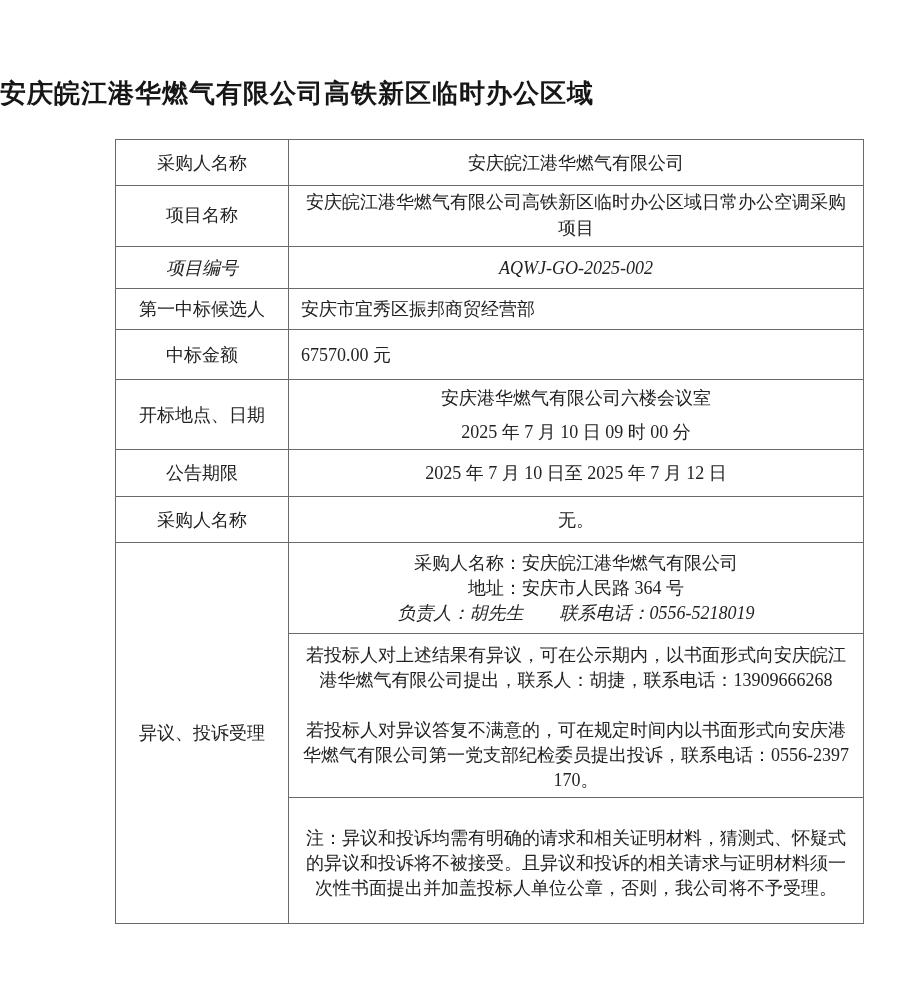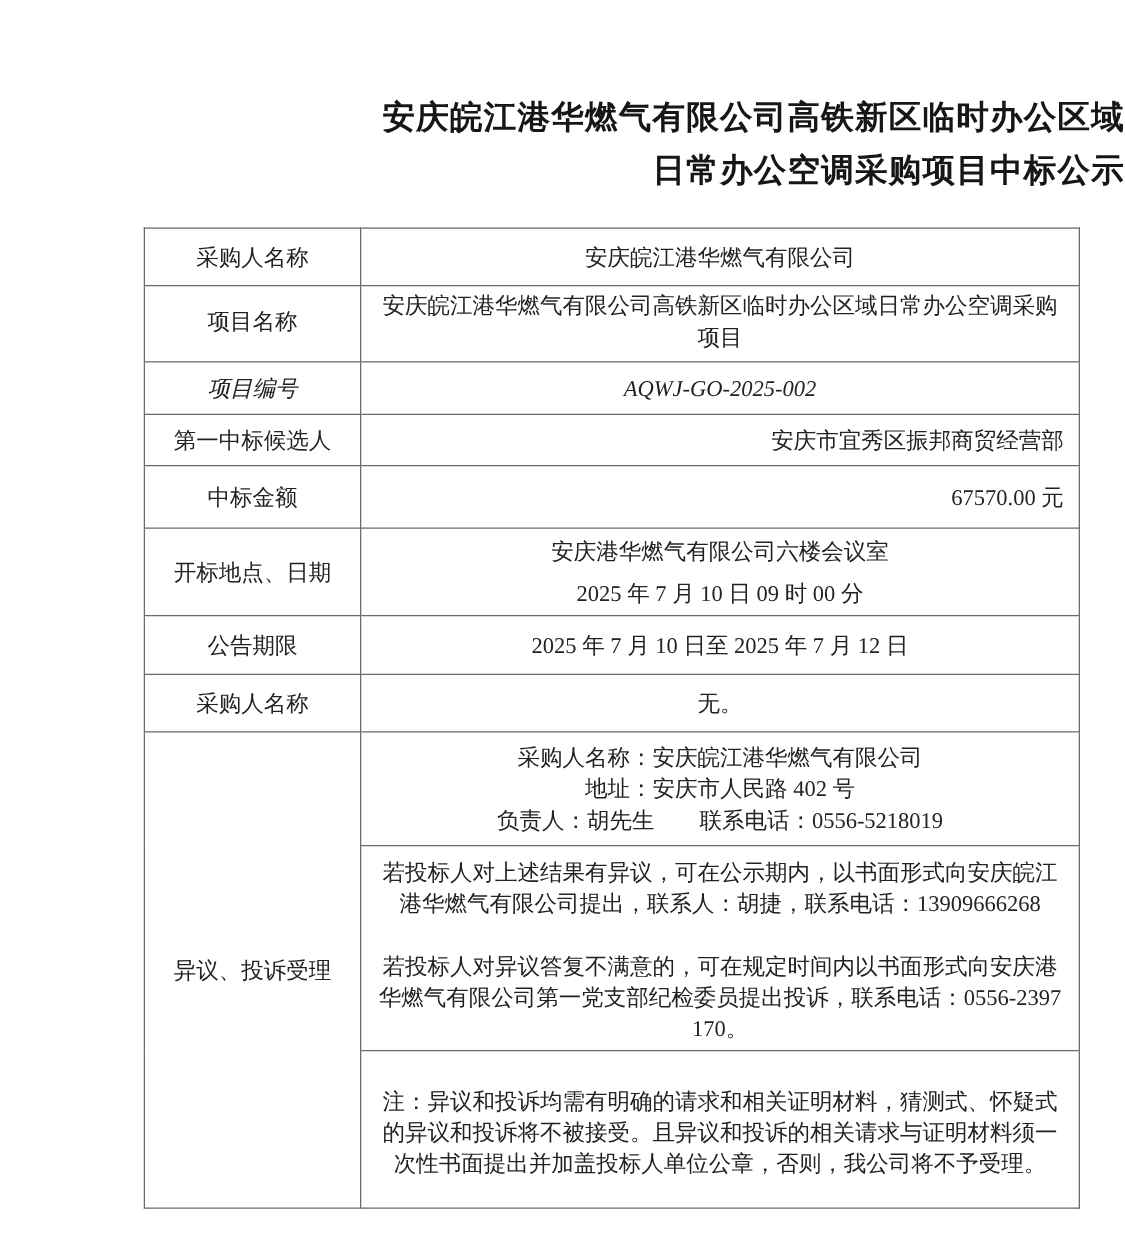--- a/index.html
+++ b/index.html
@@ -15,21 +15,21 @@
     overflow: hidden;
   }
   .page {
     width: 900px;
     height: 995px;
     background: #ffffff;
   }
   .title {
     margin: 0;
     padding-top: 72px;
-    text-align: right;
+    text-align: left;
     font-size: 26px;
     font-weight: bold;
     line-height: 43px;
     color: #161616;
     letter-spacing: 1px;
   }
   .title .title-line {
     display: block;
   }
   table.info-table {
@@ -51,21 +51,21 @@
     width: 160px;
     text-align: center;
     padding: 4px 6px;
   }
   td.value-cell {
     width: 550px;
     text-align: center;
     padding: 4px 12px;
   }
   td.value-center {
-    text-align: right;
+    text-align: left;
   }
   td.top-align {
     vertical-align: top;
     padding-top: 9px;
   }
   .cell-line {
     line-height: 26px;
   }
   .cell-line + .cell-line {
     margin-top: 8px;
@@ -90,21 +90,20 @@
   tr.r9b { height: 145px; }
   tr.r9c { height: 126px; }
 </style>
 </head>
 <body>
 
 <div class="page">
 
   <h1 class="title">
     <span class="title-line">安庆皖江港华燃气有限公司高铁新区临时办公区域</span>
-    <span class="title-line">日常办公空调采购项目中标公示</span>
   </h1>
 
   <table class="info-table">
     <tbody>
       <tr class="r1">
         <td class="label-cell">采购人名称</td>
         <td class="value-cell">安庆皖江港华燃气有限公司</td>
       </tr>
 
       <tr class="r2">
@@ -142,22 +141,22 @@
 
       <tr class="r8">
         <td class="label-cell">采购人名称</td>
         <td class="value-cell">无。</td>
       </tr>
 
       <tr class="r9a">
         <td class="label-cell" rowspan="3">异议、投诉受理</td>
         <td class="value-cell">
           <div class="para">采购人名称：安庆皖江港华燃气有限公司</div>
-          <div class="para" style="margin-top:0;">地址：安庆市人民路 402 号</div>
-          <div class="para" style="margin-top:0;">负责人：胡先生　　联系电话：0556-5218019</div>
+          <div class="para" style="margin-top:0;">地址：安庆市人民路 364 号</div>
+          <div class="para" style="margin-top:0;font-style:italic;">负责人：胡先生　　联系电话：0556-5218019</div>
         </td>
       </tr>
 
       <tr class="r9b">
         <td class="value-cell top-align">
           <p class="para">若投标人对上述结果有异议，可在公示期内，以书面形式向安庆皖江港华燃气有限公司提出，联系人：胡捷，联系电话：13909666268</p>
           <p class="para">若投标人对异议答复不满意的，可在规定时间内以书面形式向安庆港华燃气有限公司第一党支部纪检委员提出投诉，联系电话：0556-2397170。</p>
         </td>
       </tr>
 

